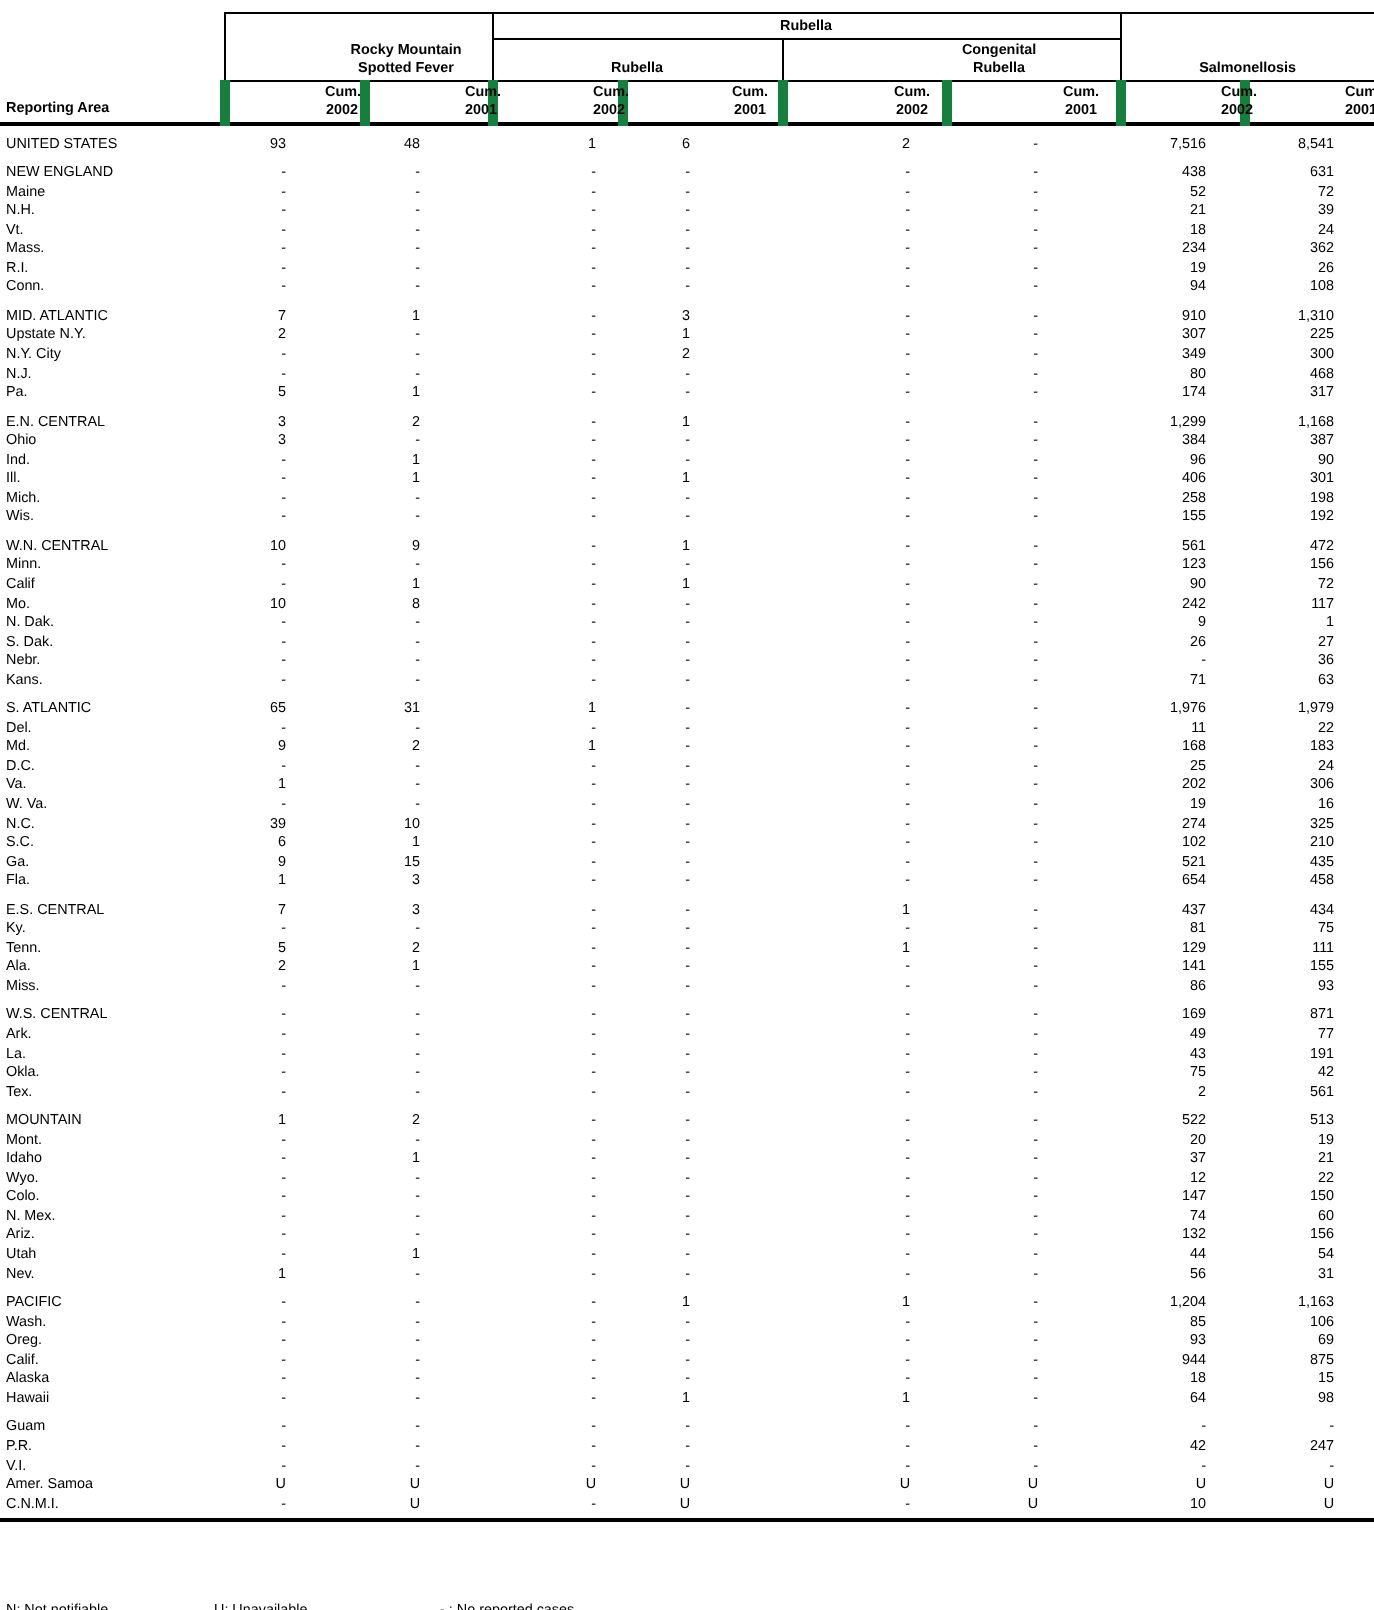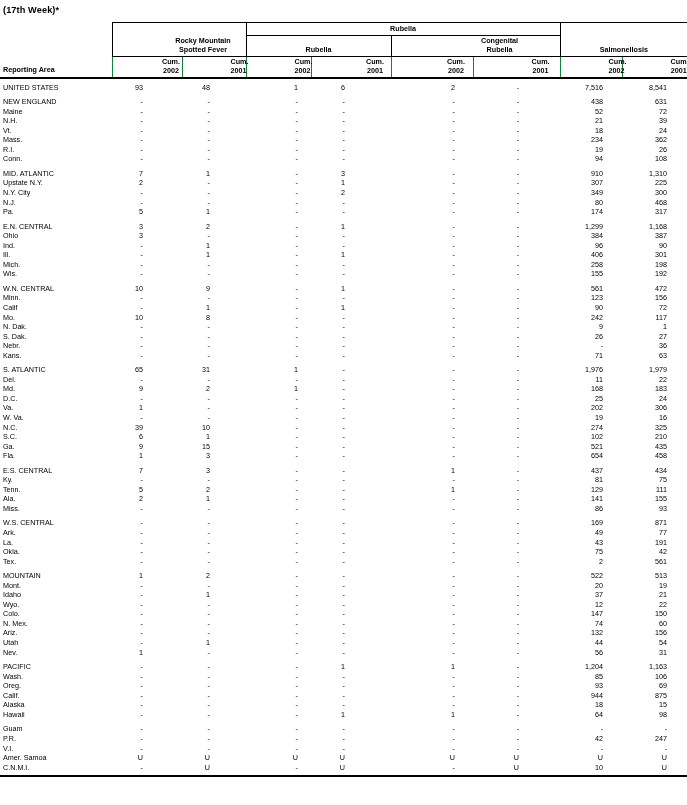--- a/index.html
+++ b/index.html
@@ -48,21 +48,21 @@
     vertical-align:bottom; text-align:center; padding-bottom:2px;
     border-left:1px solid #000; border-bottom:1px solid #000;
   }
   th.h-congsub {
     vertical-align:bottom; text-align:center; padding-bottom:2px;
     border-left:1px solid #000; border-right:1px solid #000; border-bottom:1px solid #000;
   }
   tr.hdr3 { height:21px; }
   th.h-cum {
     vertical-align:middle; text-align:center;
-    border-left:1px solid #15803d; border-bottom:2px solid #000;
+    border-left:5px solid #15803d; border-bottom:2px solid #000;
   }
   th .ln { display:block;padding-left:48px; }
 
   tbody td {
     line-height:9.55px; vertical-align:bottom;
     white-space:nowrap; overflow:visible;
   }
   tbody td.area { text-align:left; padding-left:3px; }
   tbody td.val  { text-align:right; }
   tbody tr td.val:nth-child(2) { padding-right:39px; }
@@ -79,21 +79,20 @@
 
   .footnotes { margin:3px 0 0 3px; font-size:7.2px; line-height:9px; }
   .fn-line1 span { display:inline-block;margin-top:36px; }
   .fn-n { width:104px; }
   .fn-u { width:113px; }
 </style>
 </head>
 <body>
 
 <div class="title">
-  <div>(17th Week)*</div>
 </div>
 
 <table class="report">
   <colgroup>
     <col class="c-area">
       <col class="c1">
       <col class="c2">
       <col class="c3">
       <col class="c4">
     <col class="c5">

